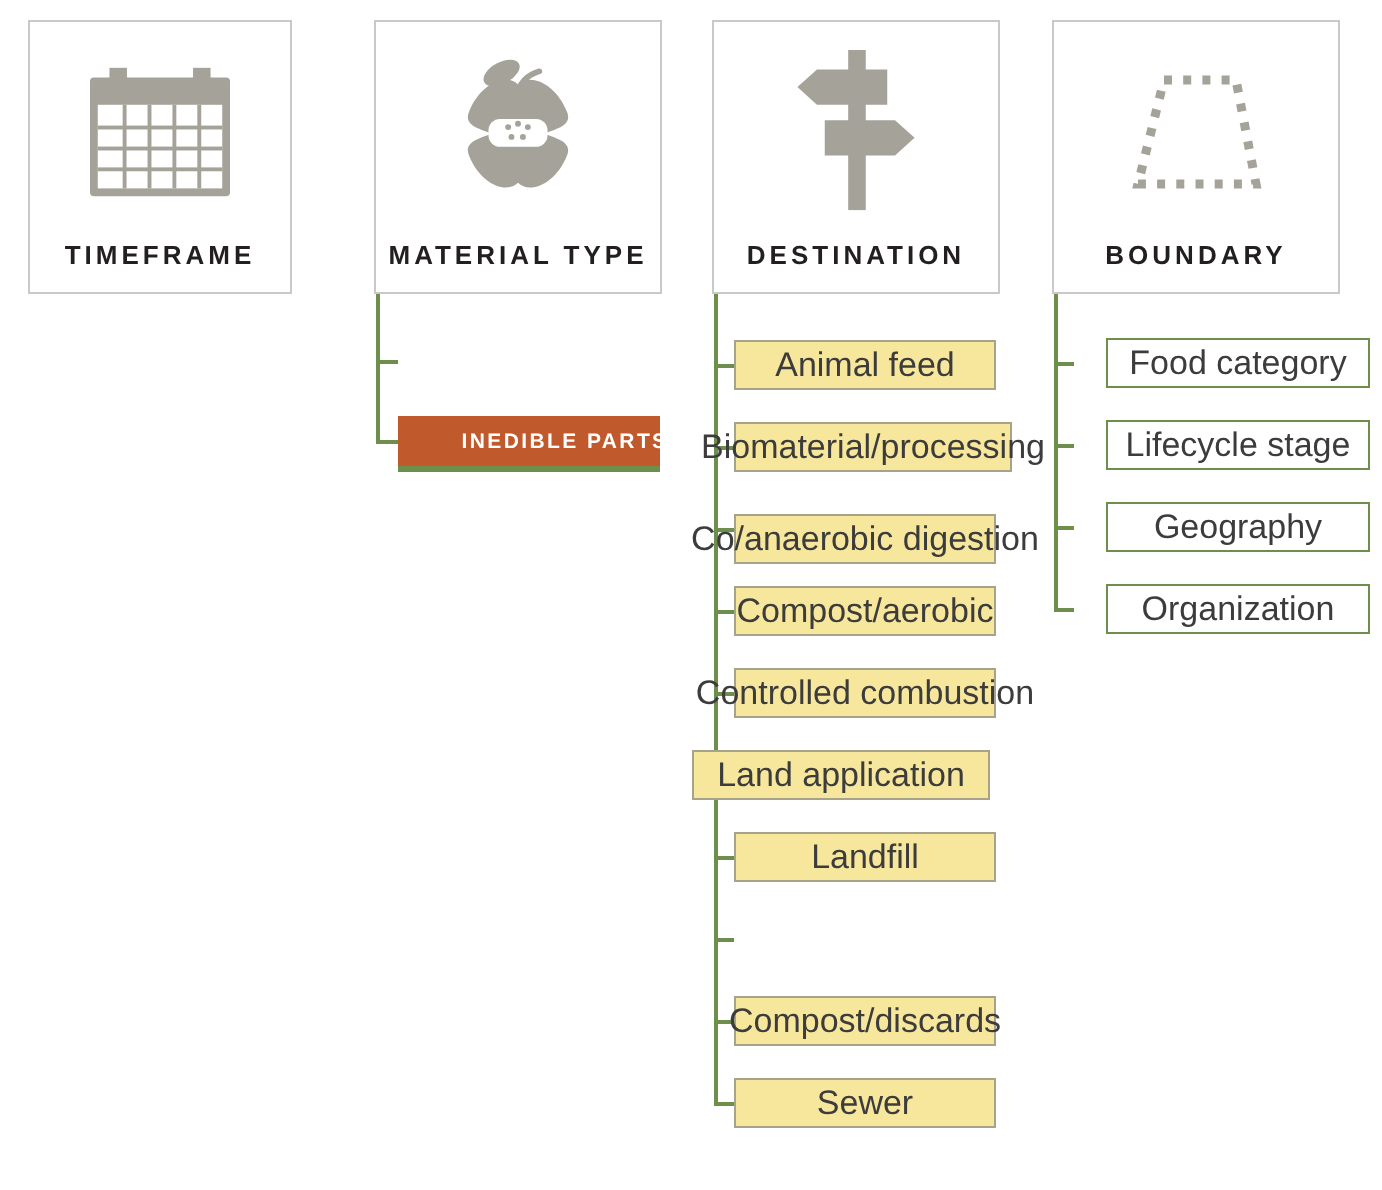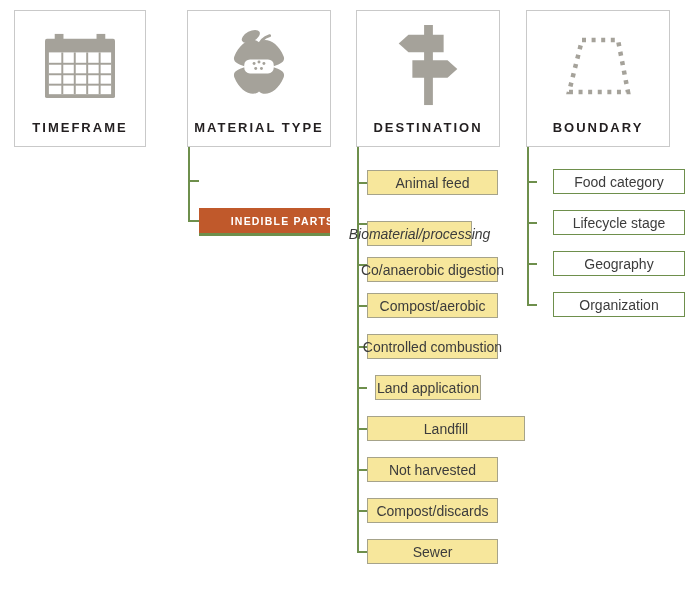--- a/index.html
+++ b/index.html
@@ -16,21 +16,21 @@
   }
   .icon-wrap { flex:1; display:flex; align-items:center; justify-content:center; width:100%; }
   .hbox .title {
     font-size:13px; font-weight:bold; letter-spacing:2px; white-space:nowrap;
     color:var(--title-text); text-align:center;
   }
   
   .item {
     position:absolute; height:25px; box-sizing:border-box;
     display:flex; align-items:center; justify-content:center;
-    font-size:14px; color:var(--item-text); white-space:nowrap; text-align:center;
+    font-size:17px; color:var(--item-text); white-space:nowrap; text-align:center;
   }
   .item.yellow  { background:var(--yellow); border:1px solid var(--yellow-border); }
   .item.outline { background:#fff; border:1px solid var(--green);margin-left:16px; }
   .item.green, .item.orange {
     color:#fff; font-weight:bold; font-size:10.5px; letter-spacing:1.2px; border:none;
   }
   .item.green  { background:var(--green); }
   .item.orange { background:var(--orange);padding-left:36px; }
   
   .vline { position:absolute; width:2px; background:var(--line); }
@@ -121,27 +121,26 @@
   <div class="vline" style="left:527px;top:147px;height:159px;"></div>
   <div class="stub" style="left:527px;top:181px;width:10px;"></div>
   <div class="stub" style="left:527px;top:222px;width:10px;"></div>
   <div class="stub" style="left:527px;top:263px;width:10px;"></div>
   <div class="stub" style="left:527px;top:304px;width:10px;"></div>
 
   <div class="item green" style="left:199px;top:163px;width:131px;margin-top:48px;">FOOD</div>
   <div class="item orange" style="left:199px;top:208px;width:131px;">INEDIBLE PARTS</div>
 
   <div class="item yellow" style="left:367px;top:170px;width:131px;">Animal feed</div>
-  <div class="item yellow" style="left:367px;top:221px;width:105px;font-style:italic;">Biomaterial/processing</div>
+  <div class="item yellow" style="left:367px;top:211px;width:139px;">Biomaterial/processing</div>
   <div class="item yellow" style="left:367px;top:257px;width:131px;">Co/anaerobic digestion</div>
   <div class="item yellow" style="left:367px;top:293px;width:131px;">Compost/aerobic</div>
   <div class="item yellow" style="left:367px;top:334px;width:131px;">Controlled combustion</div>
-  <div class="item yellow" style="left:375px;top:375px;width:106px;">Land application</div>
-  <div class="item yellow" style="left:367px;top:416px;width:158px;">Landfill</div>
-  <div class="item yellow" style="left:367px;top:457px;width:131px;">Not harvested</div>
+  <div class="item yellow" style="left:346px;top:375px;width:149px;">Land application</div>
+  <div class="item yellow" style="left:367px;top:416px;width:131px;">Landfill</div>
   <div class="item yellow" style="left:367px;top:498px;width:131px;">Compost/discards</div>
   <div class="item yellow" style="left:367px;top:539px;width:131px;">Sewer</div>
 
   <div class="item outline" style="left:537px;top:169px;width:132px;">Food category</div>
   <div class="item outline" style="left:537px;top:210px;width:132px;">Lifecycle stage</div>
   <div class="item outline" style="left:537px;top:251px;width:132px;">Geography</div>
   <div class="item outline" style="left:537px;top:292px;width:132px;">Organization</div>
 
 </div>
 

